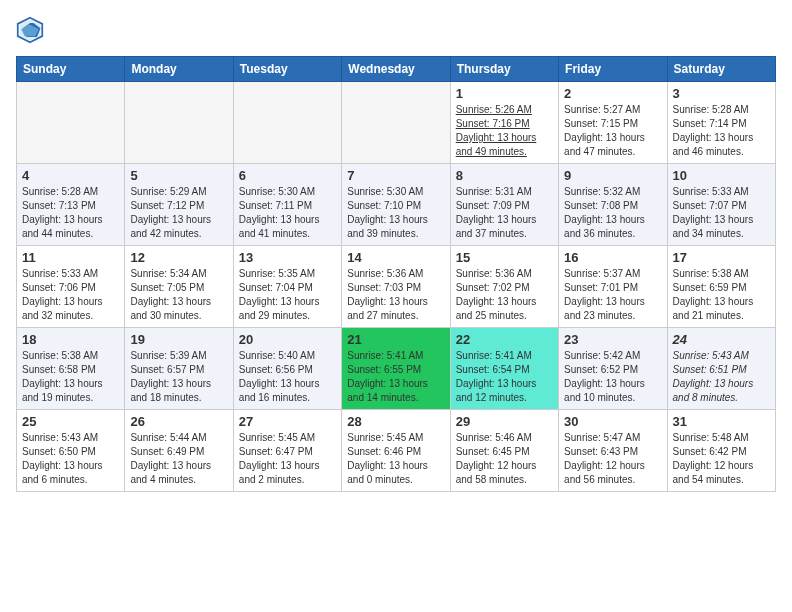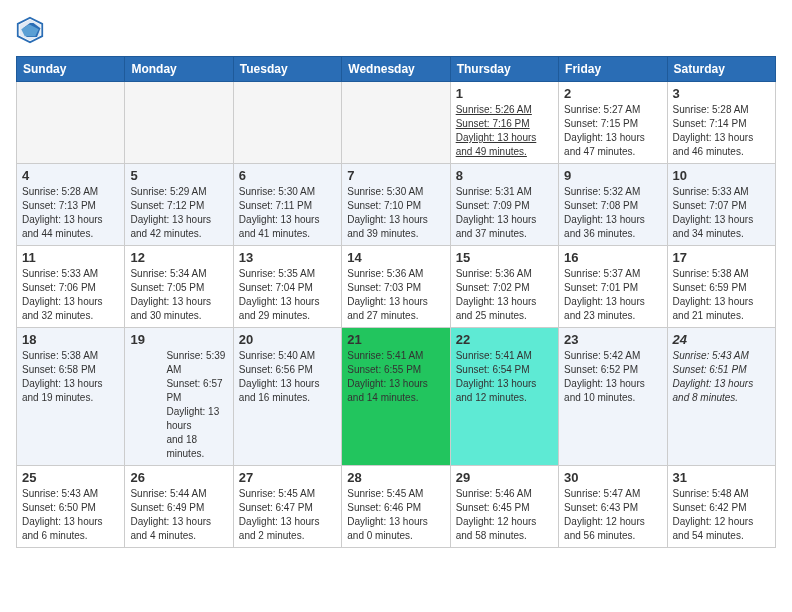--- a/index.html
+++ b/index.html
@@ -251,21 +251,21 @@
       <tr>
         <td style="background: rgb(240, 244, 250);">
           <div class="day-num">18</div>
           <div class="day-info" style="white-space: pre-line;">Sunrise: 5:38 AM
 Sunset: 6:58 PM
 Daylight: 13 hours
 and 19 minutes.</div>
         </td>
         <td style="background: rgb(240, 244, 250);">
           <div class="day-num">19</div>
-          <div class="day-info" style="white-space: pre-line; margin-left: 36px;">Sunrise: 5:39 AM
+          <div class="day-info" style="white-space: pre-line;">Sunrise: 5:39 AM
 Sunset: 6:57 PM
 Daylight: 13 hours
 and 18 minutes.</div>
         </td>
         <td style="background: rgb(240, 244, 250);">
           <div class="day-num">20</div>
           <div class="day-info" style="white-space: pre-line;">Sunrise: 5:40 AM
 Sunset: 6:56 PM
 Daylight: 13 hours
 and 16 minutes.</div>

